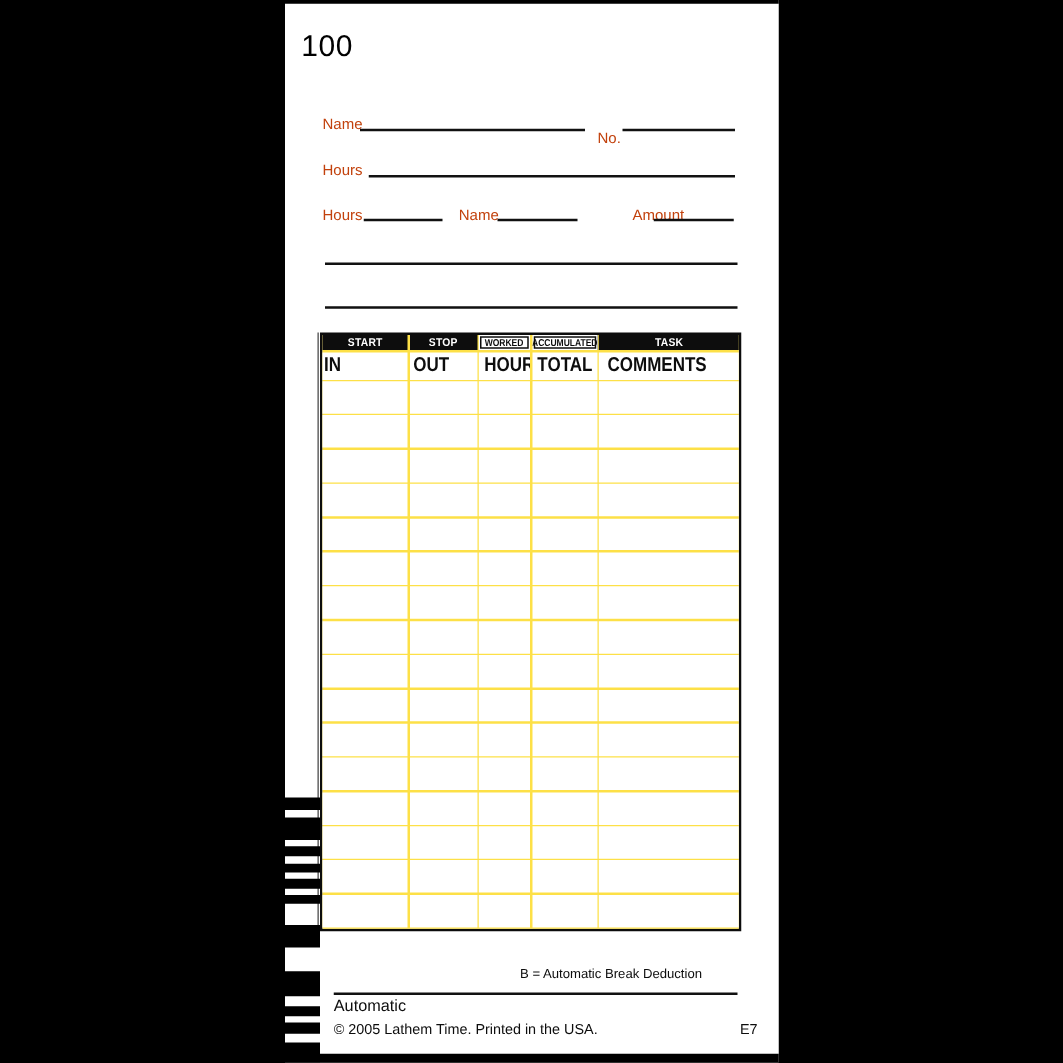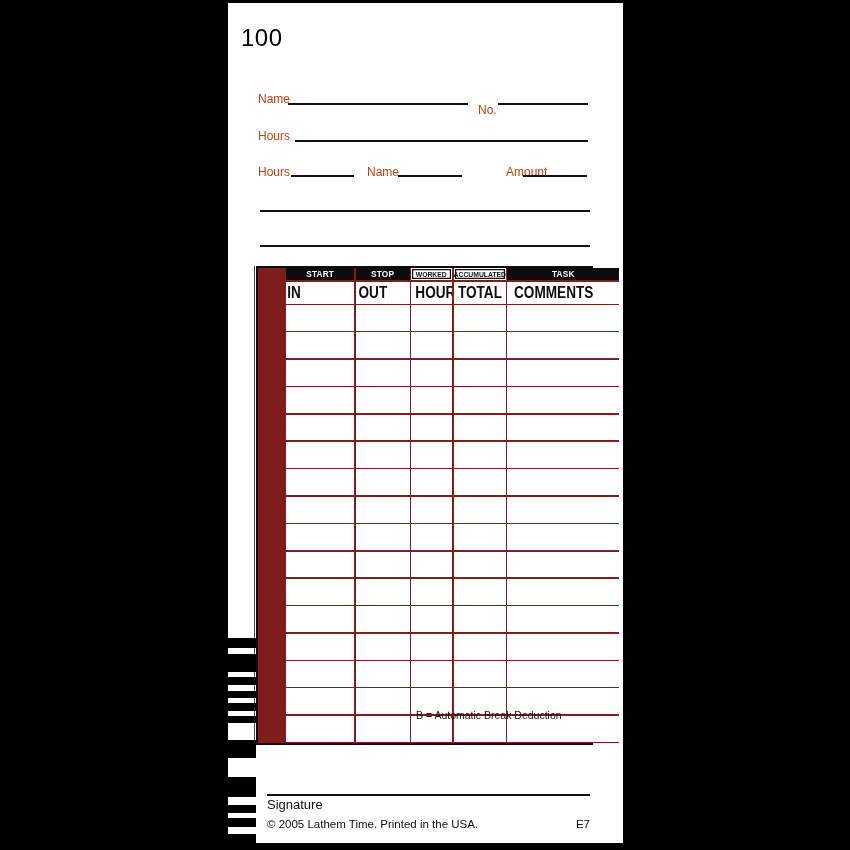--- a/index.html
+++ b/index.html
@@ -54,22 +54,21 @@
     border: 2.5px solid #0d0d0d;
     box-sizing: border-box;
     background: #0d0d0d;
   }
   .tbl {
     display: grid;
     width: 100%; height: 100%;
     grid-template-columns: 68px 54px 41px 52px 1fr;
     grid-template-rows: 12px 22px repeat(16, 25.9px);
     gap: 1.5px;
-    background: #7f1d1d;
-    padding-left: 28px;
+    background: #fde047;
   }
   .hc {
     display: flex; align-items: center; justify-content: center;
     overflow: hidden;
   }
   .hc.dark { background: #0d0d0d; color: #fff; }
   .hc.boxed {
     background: #fff; color: #0d0d0d;
     box-shadow: inset 0 0 0 1px #fff, inset 0 0 0 2.2px #0d0d0d;
   }
@@ -88,35 +87,35 @@
   }
   .hc2 span {
     display: inline-block;
     font-size: 16px; font-weight: 700; line-height: 16px;
     transform: scaleX(0.85); transform-origin: center;
     white-space: nowrap;
   }
   .cell { background: #fff; }
   
   .break-note {
-    position: absolute; left: 188px; top: 710px;
+    position: absolute; left: 188px; top: 774px;
     font-size: 10.5px; line-height: 11px; font-weight: 400;
     white-space: nowrap;
   }
   .signature-label {
     position: absolute; left: 39px; top: 798px;
     font-size: 13px; line-height: 13px; font-weight: 400;
   }
   .copyright {
     position: absolute; left: 39px; top: 818px;
     font-size: 11.5px; line-height: 12px; font-weight: 400;
     white-space: nowrap;
   }
   .form-code {
-    position: absolute; right: 33px; top: 818px;
+    position: absolute; right: 17px; top: 818px;
     font-size: 11.5px; line-height: 12px; font-weight: 400;
   }
   
   .timing-mark {
     position: absolute; left: 0;
     width: 28px; background: #000;
   }
 </style>
 </head>
 <body>
@@ -259,21 +258,21 @@
           <div class="cell"></div>
           <div class="cell"></div>
           <div class="cell"></div>
           <div class="cell"></div>
         </div>
     </div>
 
     <div class="break-note">B = Automatic Break Deduction</div>
 
     <div class="rule" style="left:39px; top:794px; width:323px;"></div>
-    <div class="signature-label">Signature</div>
+    <div class="signature-label">Automatic</div>
     <div class="copyright">© 2005 Lathem Time. Printed in the USA.</div>
     <div class="form-code">E7</div>
 
     <div id="timing-marks">
         <div class="timing-mark" style="top: 638px; height: 10px;"></div>
         <div class="timing-mark" style="top: 654px; height: 18px;"></div>
         <div class="timing-mark" style="top: 677px; height: 8px;"></div>
         <div class="timing-mark" style="top: 691px; height: 7px;"></div>
         <div class="timing-mark" style="top: 703px; height: 8px;"></div>
         <div class="timing-mark" style="top: 716px; height: 7px;"></div>

